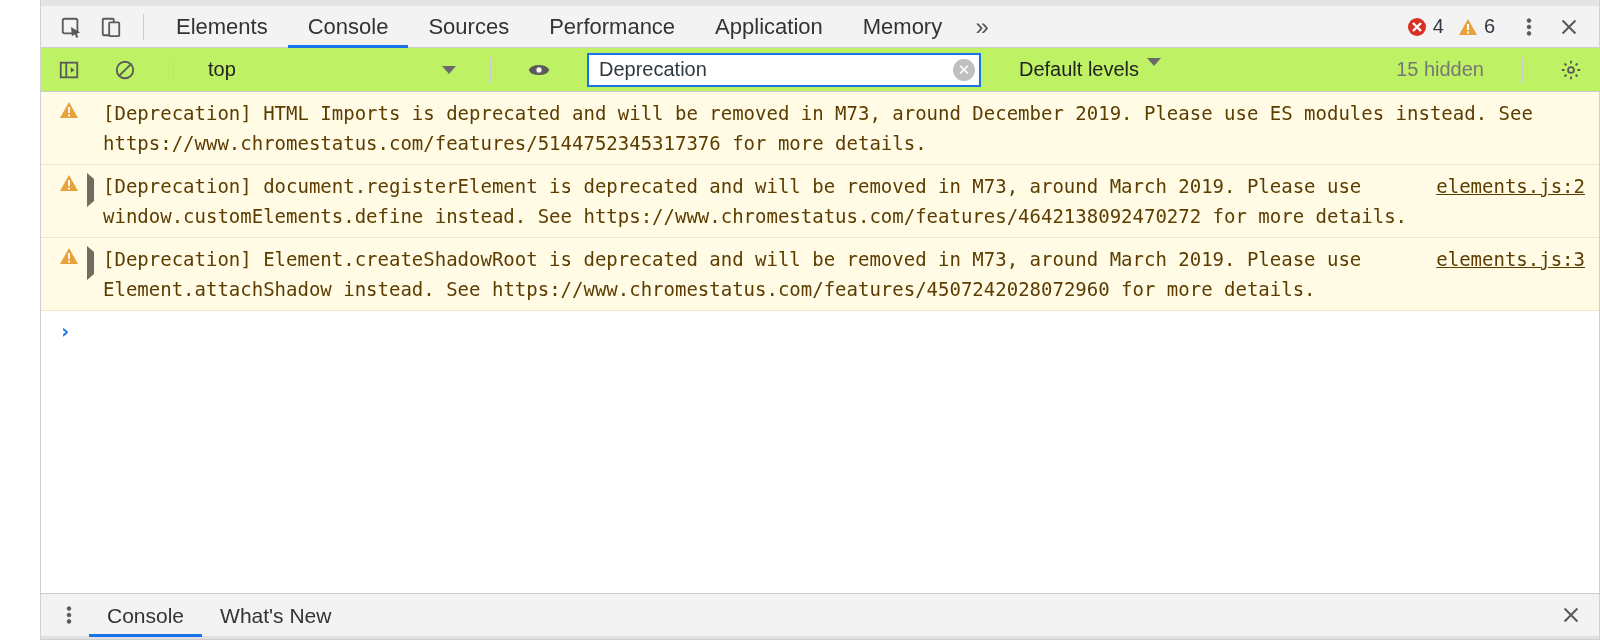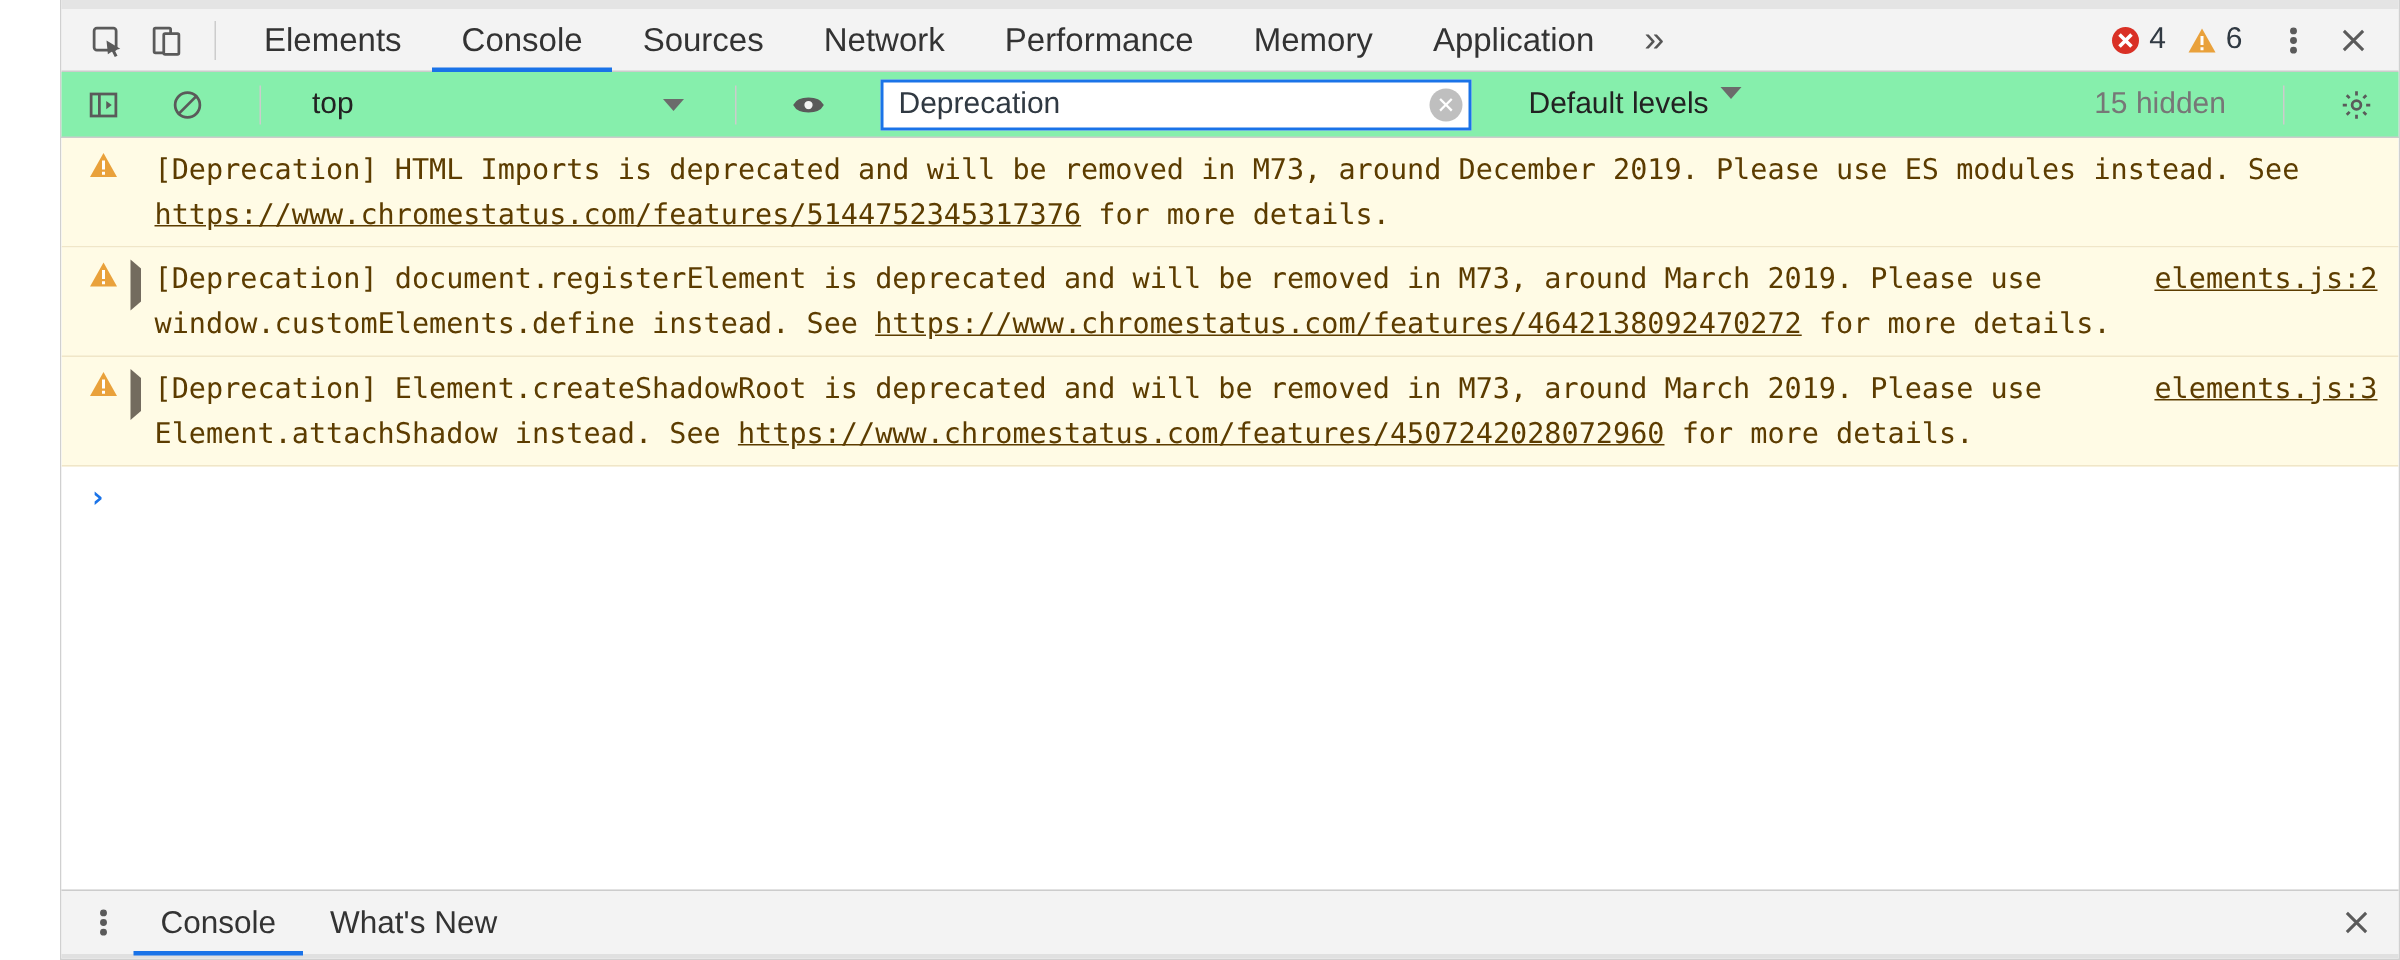--- a/index.html
+++ b/index.html
@@ -52,21 +52,21 @@
   .spacer { flex: 1; }
   .err-badge, .warn-badge {
     display: inline-flex; align-items: center; gap: 6px;
     font-size: 20px; margin-right: 14px;
   }
   .err-dot, .warn-tri-sm { width: 20px; height: 20px; }
   
   .console-toolbar {
     display: flex; align-items: center;
     height: 44px;
-    background: #86efac;
+    background: #bef264;
     border-bottom: 1px solid #ccc;
     padding: 0 8px;
     font-size: 20px;
     gap: 16px;
   }
   .context-select {
     display: inline-flex; align-items: center;
     min-width: 260px; height: 30px;
     padding: 0 6px;
     color: #222;
@@ -130,21 +130,21 @@
     width: 16px; flex-shrink: 0; padding-top: 4px;
     color: #888;
   }
   .tri-right {
     width: 0; height: 0;
     border-top: 6px solid transparent;
     border-bottom: 6px solid transparent;
     border-left: 7px solid #736b5e;
   }
   .msg .body { flex: 1; word-wrap: break-word; }
-  .msg .body .u { text-decoration: underline; }
+  .msg .body .u { }
   .msg .src {
     margin-left: 18px;
     text-decoration: underline;
     white-space: nowrap;
     float: right;
   }
   .prompt-line {
     padding: 8px 18px;
   }
   .prompt-caret {
@@ -188,24 +188,23 @@
     <span class="icon-btn">
       <svg viewBox="0 0 24 24">
           <rect x="3" y="3" width="12" height="18" rx="1" stroke-width="2"></rect>
           <rect x="10" y="7" width="11" height="15" rx="1" stroke-width="2" fill="#f3f3f3"></rect>
         </svg>
     </span>
     <span class="vsep"></span>
     <span class="tab">Elements</span>
     <span class="tab active">Console</span>
     <span class="tab">Sources</span>
-    <span class="tab">Network</span>
     <span class="tab">Performance</span>
+    <span class="tab">Application</span>
     <span class="tab">Memory</span>
-    <span class="tab">Application</span>
     <span class="icon-btn" style="font-size:24px;color:#555;">»</span>
     <span class="spacer"></span>
     <span class="err-badge">
       <svg class="err-dot" viewBox="0 0 20 20">
           <circle cx="10" cy="10" r="9" fill="#d93025"></circle>
           <path d="M6 6 L14 14 M14 6 L6 14" stroke="#fff" stroke-width="2.4"></path>
         </svg>
       <span>4</span>
     </span>
     <span class="warn-badge">

